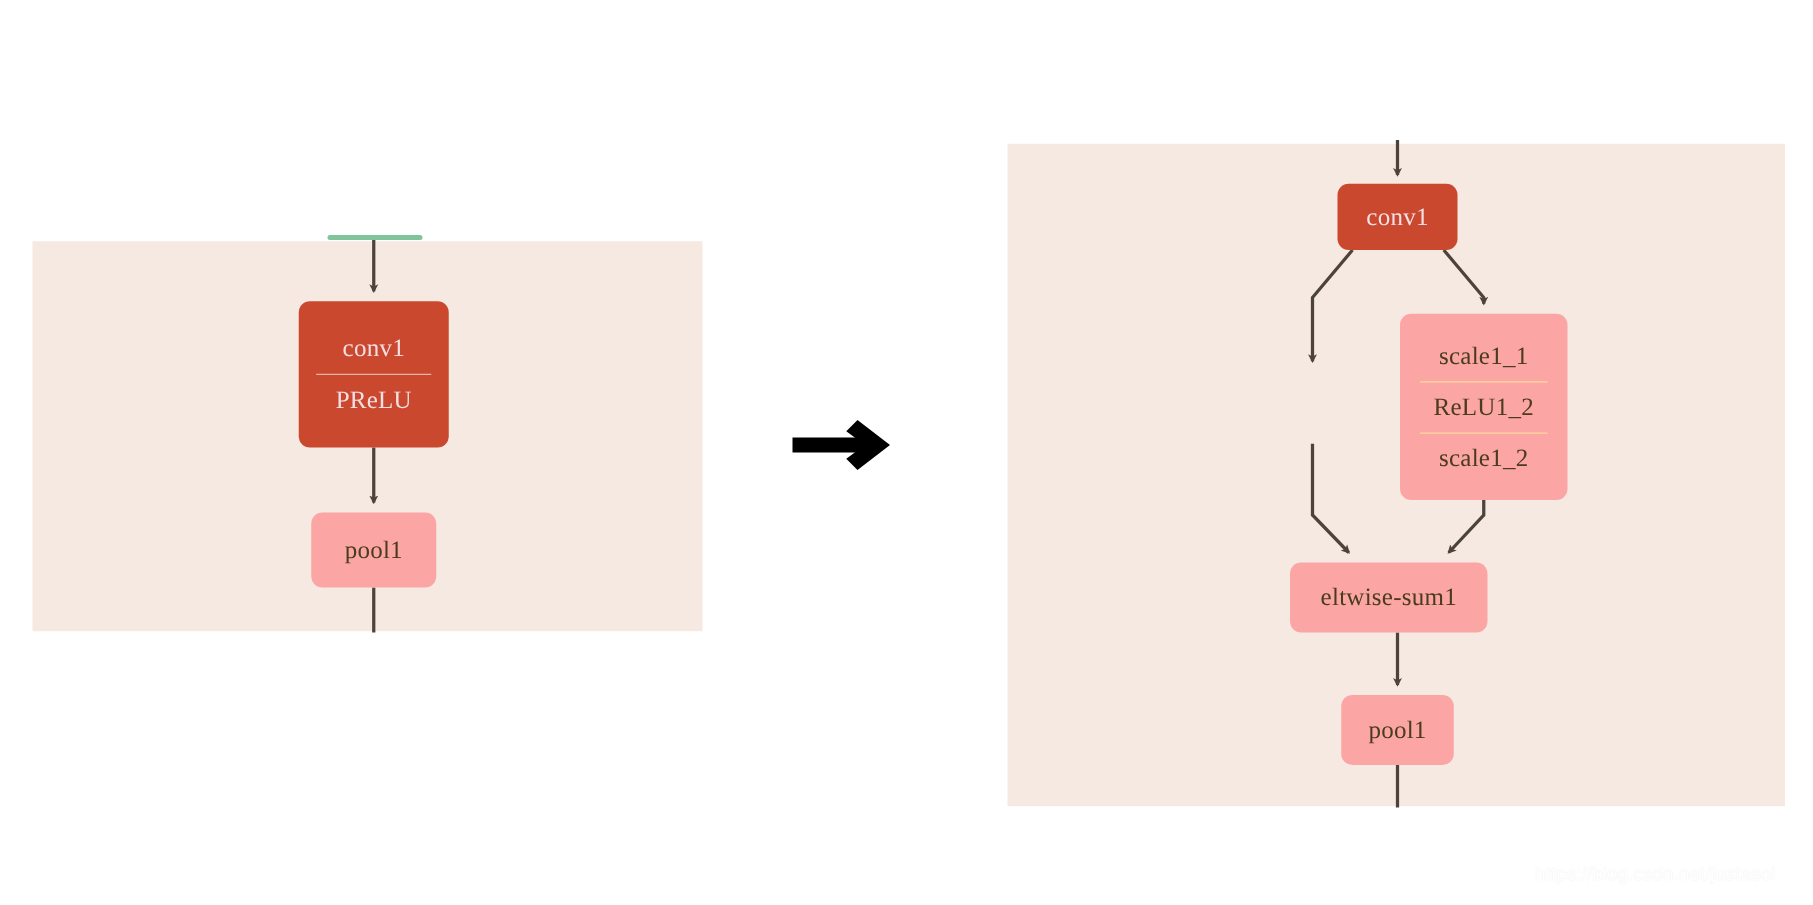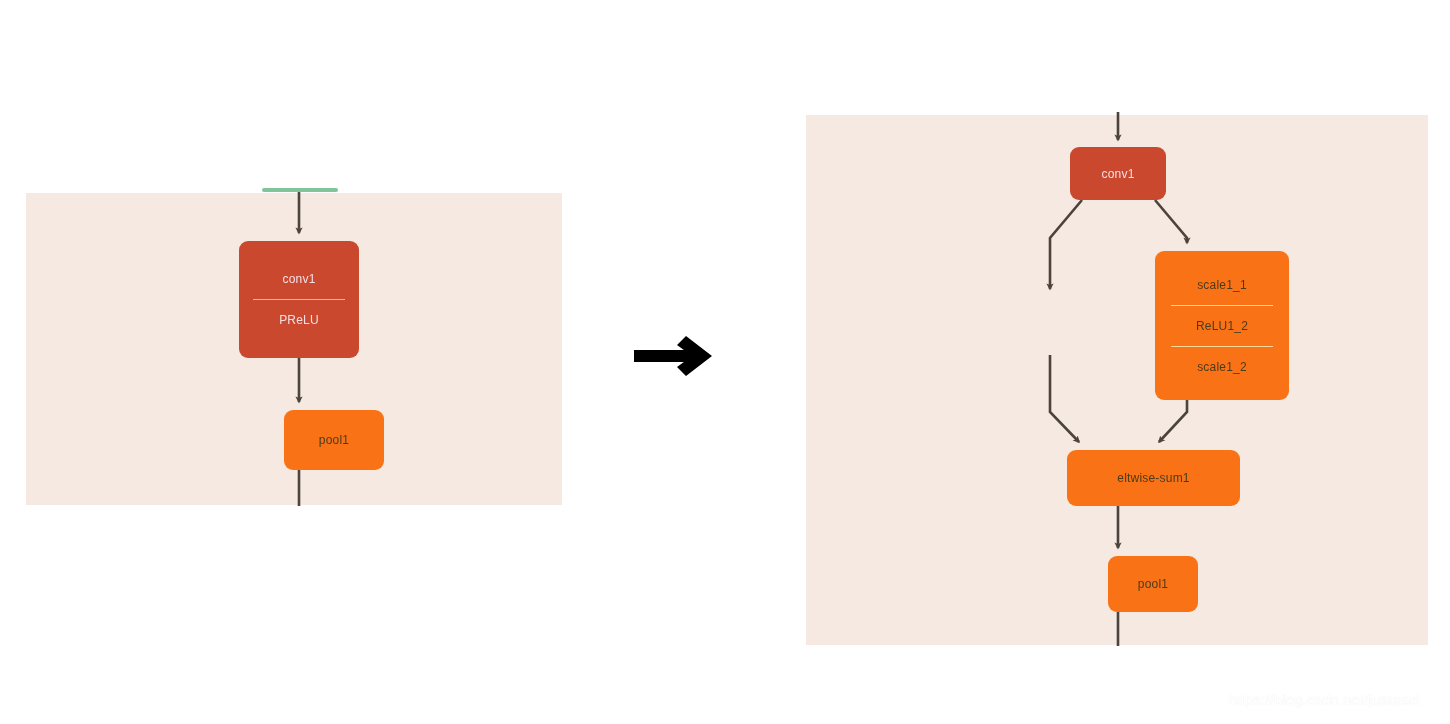--- a/index.html
+++ b/index.html
@@ -44,29 +44,29 @@
     align-items: center;
     justify-content: center;
     box-sizing: border-box;
     z-index: 3;
   }
   .node-red {
     background: #c9482e;
     color: #f7e6ea;
   }
   .node-orange {
-    background: #f97316;
+    background: #fca5a5;
     color: #4b3a1a;
-    margin-left: 35px;
   }
   .node-label {
-    font-size: 12px;
+    font-size: 20px;
     line-height: 26px;
     white-space: nowrap;
     letter-spacing: 0.2px;
+    font-family: Liberation Serif, serif;
   }
   .node-red .node-label { color: #f6dfe4; }
   .node-orange .node-label { color: #4a3b1d; }
   .sep {
     height: 1px;
     width: 76%;
     margin: 7px 0;
   }
   .node-red .sep { background: #e8b4a6; }
   .node-orange .sep { background: #fbd99b; }
@@ -177,21 +177,21 @@
 
 
   <div class="node node-orange" id="right-scale-stack" style="left:1120px; top:251px; width:134px; height:149px;">
     <span class="node-label">scale1_1</span>
     <span class="sep"></span>
     <span class="node-label">ReLU1_2</span>
     <span class="sep"></span>
     <span class="node-label">scale1_2</span>
   </div>
 
-  <div class="node node-orange" id="right-eltwise" style="left:1032px; top:450px; width:173px; height:56px;">
+  <div class="node node-orange" id="right-eltwise" style="left:1032px; top:450px; width:158px; height:56px;">
     <span class="node-label">eltwise-sum1</span>
   </div>
 
   <div class="node node-orange" id="right-pool1" style="left:1073px; top:556px; width:90px; height:56px;">
     <span class="node-label">pool1</span>
   </div>
 
   <div id="watermark">https://blog.csdn.net/justasol</div>
 
 </div>

